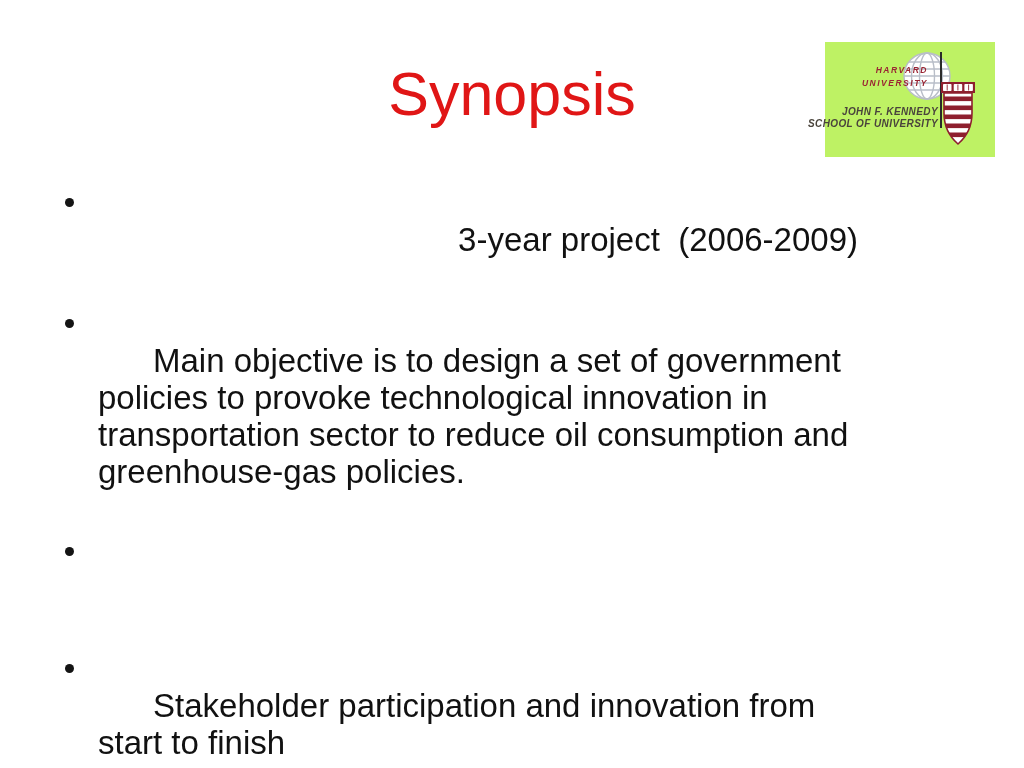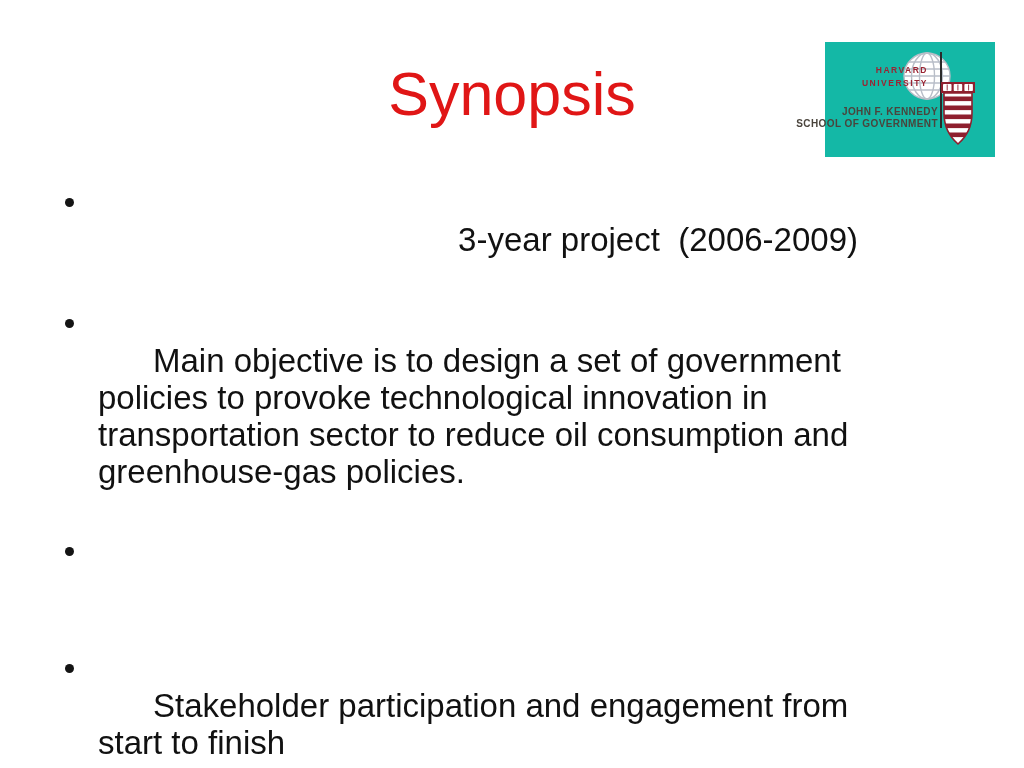--- a/index.html
+++ b/index.html
@@ -33,21 +33,22 @@
   .bullets li:first-child { margin-bottom:10px;text-align:right; }
   .bullet-dot {
     position:absolute; left:2px; top:14px;
     width:9px; height:9px; border-radius:50%;
     background:#141414;
   }
 
   
   .logo {
     position:absolute; left:825px; top:42px; width:170px; height:115px;
-    background:#14b8a6;
+    background:#bef264;
+    font-style:italic;
   }
   .logo-globe { position:absolute; left:77px; top:9px; z-index:1; }
   .logo-divider {
     position:absolute; left:115px; top:10px; width:2px; height:76px;
     background:#2a2a2a; z-index:2;
   }
   .logo-univ {
     position:absolute; right:67px; top:22px; z-index:3;
     text-align:right; color:#9a2433;
     font-size:8.5px; font-weight:bold; letter-spacing:1.5px;
@@ -92,21 +93,21 @@
 
     <div class="logo-divider"></div>
 
     <div class="logo-univ">
       <div>HARVARD</div>
       <div>UNIVERSITY</div>
     </div>
 
     <div class="logo-school">
       <div>JOHN F. KENNEDY</div>
-      <div>SCHOOL OF GOVERNMENT</div>
+      <div>SCHOOL OF UNIVERSITY</div>
     </div>
 
     <svg class="logo-shield" width="34" height="64" viewBox="0 0 34 64">
       <defs>
         <clipPath id="shieldclip">
           <path d="M3,11 L31,11 L31,31 Q31,50 17,62 Q3,50 3,31 Z"></path>
         </clipPath>
       </defs>
 
       <rect x="0" y="0" width="34" height="11" fill="#8e1f2e"></rect>
@@ -137,18 +138,18 @@
     <li>
       <span class="bullet-dot"></span><span>3-year project  (2006-2009)</span>
     </li>
     <li>
       <span class="bullet-dot"></span><span>Main objective is to design a set of government policies to provoke technological innovation in transportation sector to reduce oil consumption and greenhouse-gas policies.</span>
     </li>
     <li>
       <span class="bullet-dot"></span>
     </li>
     <li>
-      <span class="bullet-dot"></span><span>Stakeholder participation and engagement from start to finish</span>
+      <span class="bullet-dot"></span><span>Stakeholder participation and innovation from start to finish</span>
     </li>
 
   </ul>
 
 </div>
 
 </body></html>

